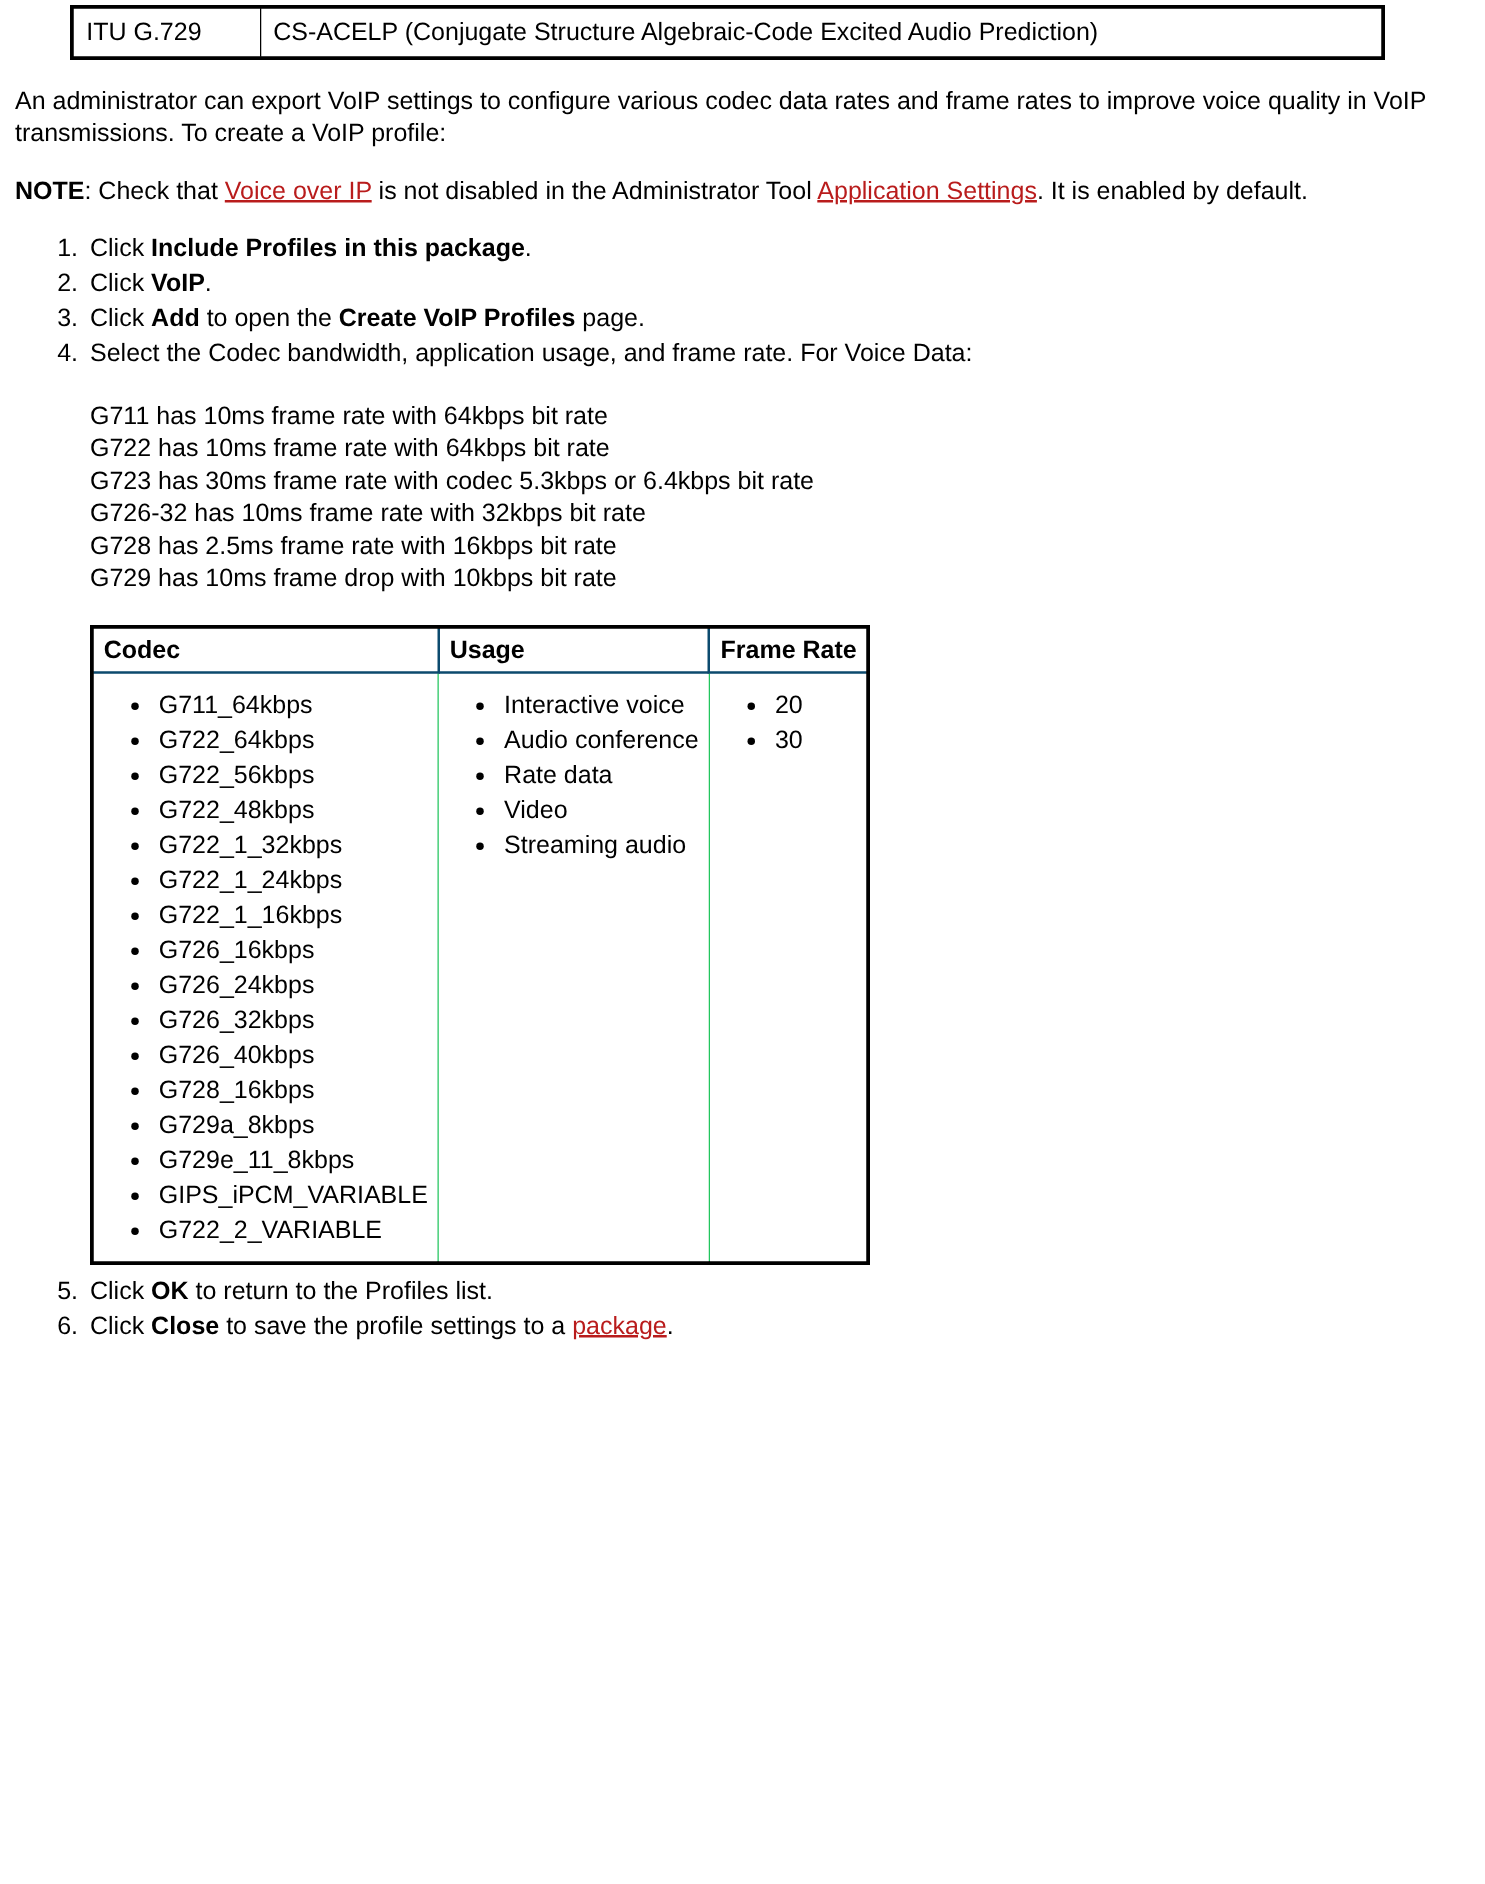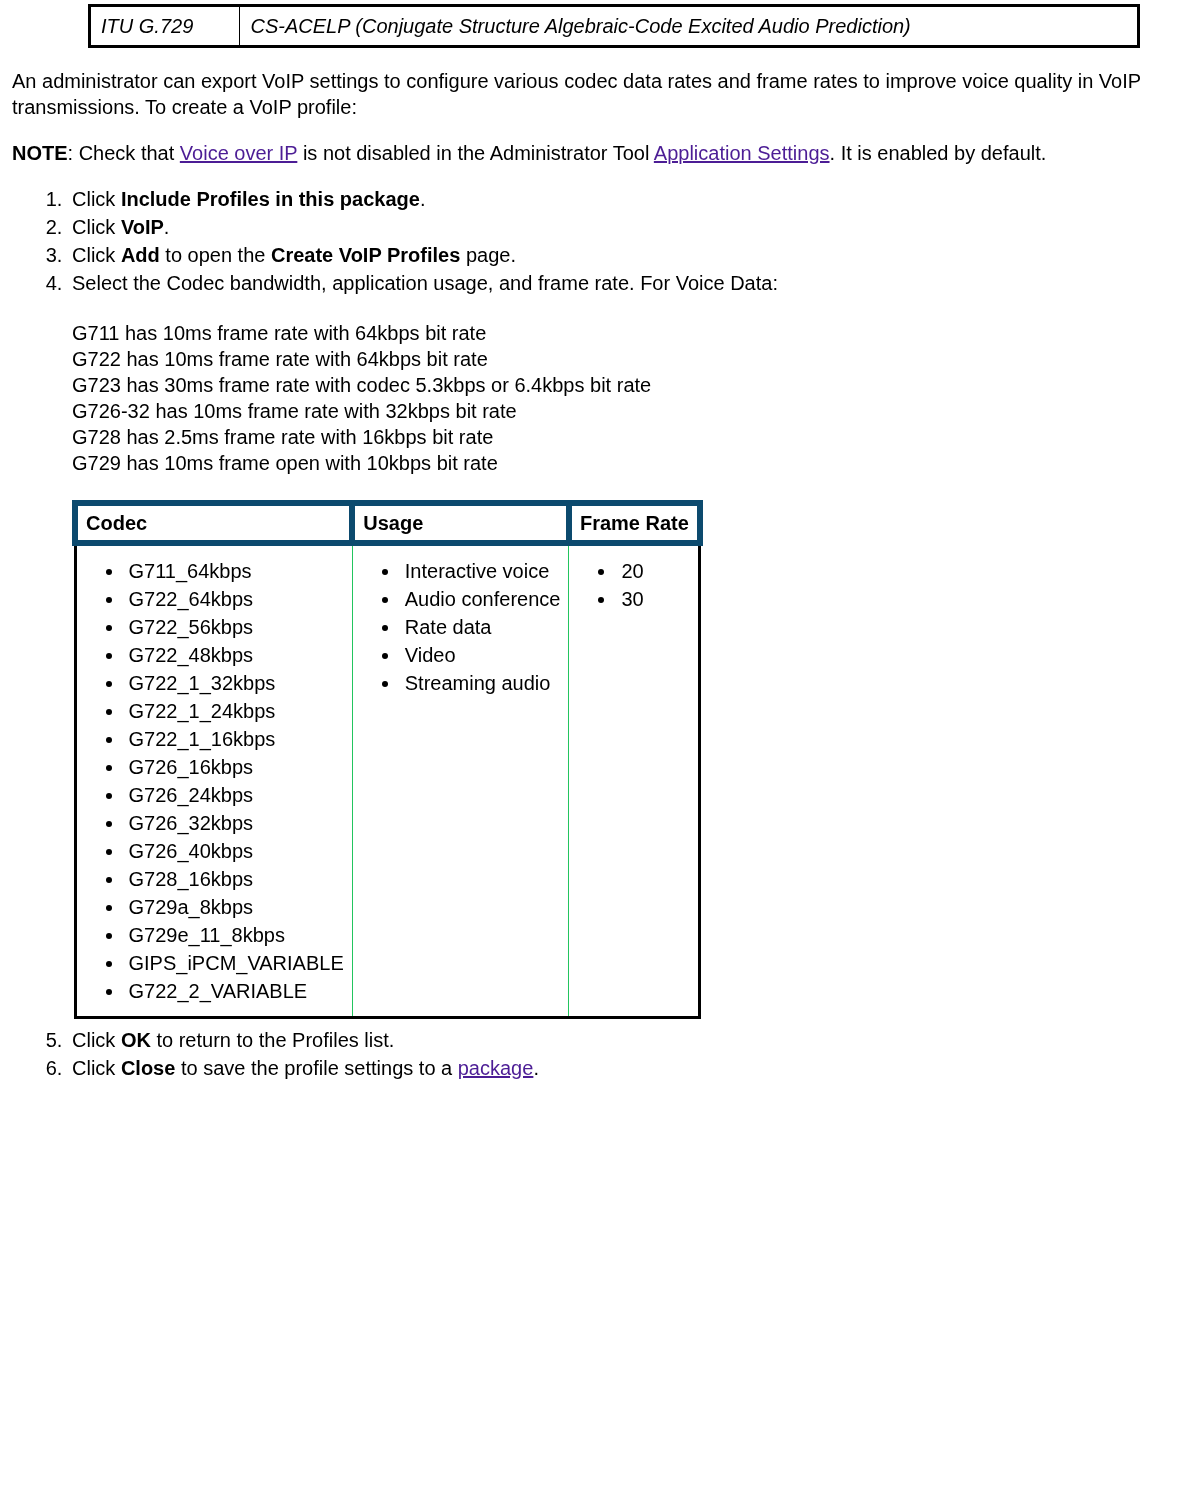--- a/index.html
+++ b/index.html
@@ -14,33 +14,32 @@
       border-collapse: collapse;
       border: 3px solid #000;
       margin-bottom: 20px;
     }
     table.outer td {
       border: 1px solid #000;
       padding: 6px 10px;
       vertical-align: top;
     }
     .top-table {
-      margin-left: 80px;
+      margin-left: 48px;
       margin-right: 40px;
       width: calc(100% - 120px);
-      font-style: italic;
     }
     .top-table td:first-child {
       white-space: nowrap;
     }
     p {
       margin: 20px 4px;
     }
     a {
-      color: #4c1d95;
+      color: #b91c1c;
       text-decoration: underline;
     }
     ol {
       margin: 20px 0;
       padding-left: 60px;
     }
     ol > li {
       padding-left: 4px;
       margin-bottom: 2px;
     }
@@ -52,21 +51,21 @@
       margin: 0;
     }
     .param-table {
       margin-top: 10px;
     }
     table.inner {
       border-collapse: collapse;
       border: 3px solid #000;
     }
     table.inner th {
-      border: 6px solid #0c4a6e;
+      border: 2px solid #0c4a6e;
       padding: 4px 8px;
       text-align: left;
       font-weight: bold;
     }
     table.inner td {
       border: 1px solid #22c55e;
       padding: 4px 8px;
       vertical-align: top;
     }
     table.inner ul {
@@ -111,21 +110,21 @@
     <span>Click </span><strong>Add</strong><span> to open the </span><strong>Create VoIP Profiles</strong><span> page.</span>
   </li>
   <li>
     <span>Select the Codec bandwidth, application usage, and frame rate. For Voice Data:</span>
     <div class="codec-details">
       <div class="codec-line">G711 has 10ms frame rate with 64kbps bit rate</div>
       <div class="codec-line">G722 has 10ms frame rate with 64kbps bit rate</div>
       <div class="codec-line">G723 has 30ms frame rate with codec 5.3kbps or 6.4kbps bit rate</div>
       <div class="codec-line">G726-32 has 10ms frame rate with 32kbps bit rate</div>
       <div class="codec-line">G728 has 2.5ms frame rate with 16kbps bit rate</div>
-      <div class="codec-line">G729 has 10ms frame open with 10kbps bit rate</div>
+      <div class="codec-line">G729 has 10ms frame drop with 10kbps bit rate</div>
     </div>
     <table class="inner param-table">
       <tbody>
           <tr>
         <th>Codec</th>
         <th>Usage</th>
         <th>Frame Rate</th>
       </tr>
       <tr>
         <td>

